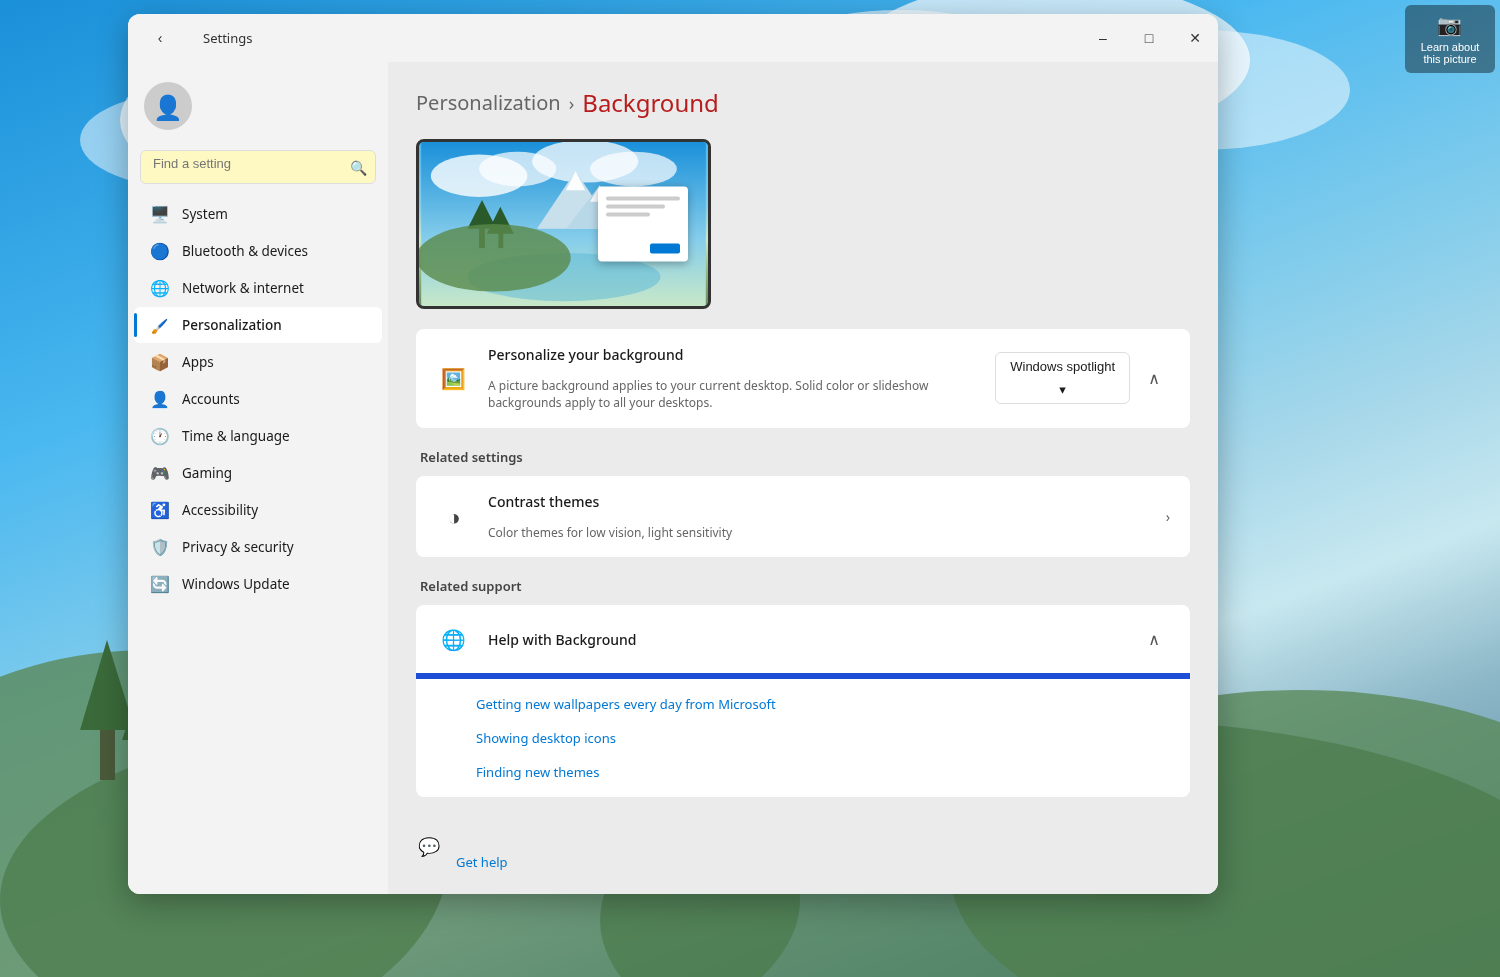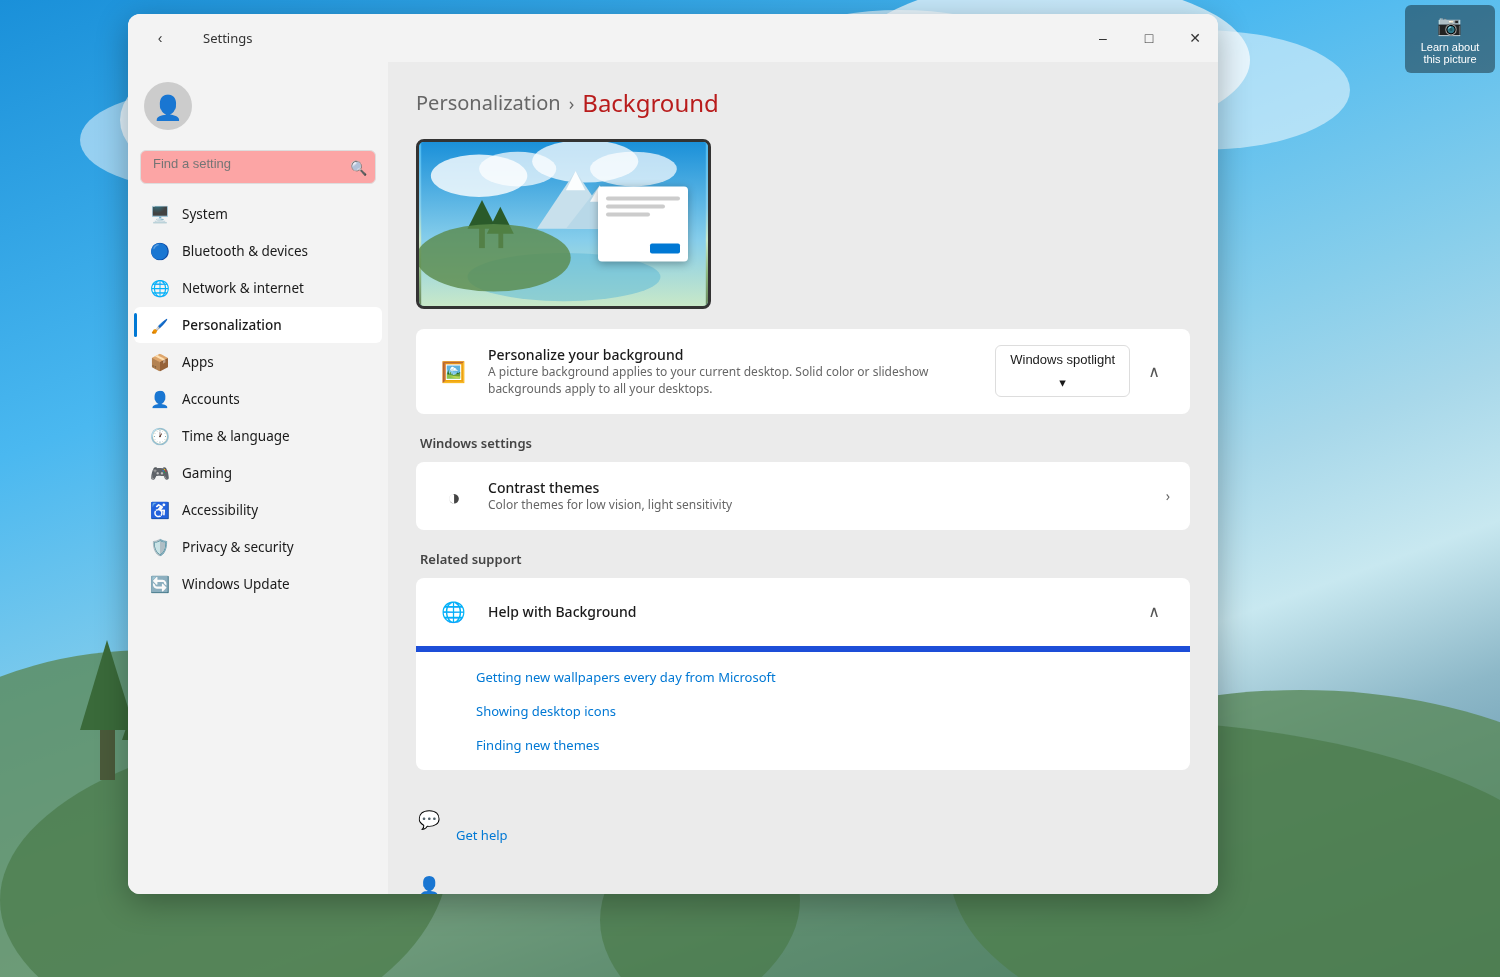--- a/index.html
+++ b/index.html
@@ -160,21 +160,21 @@
       position: relative;
     }
 
     .search-input {
       width: 100%;
       height: 34px;
       border: 1px solid #ddd;
       border-radius: 6px;
       padding: 0 32px 8px 12px;
       font-size: 13px;
-      background: #fca5a5;
+      background: #fef9c3;
       outline: none;
       color: #333;
     }
 
     .search-icon-wrap {
       position: absolute;
       right: 8px;
       top: 50%;
       transform: translateY(-50%);
       color: #666;
@@ -353,21 +353,21 @@
 
     .row-title {
       font-size: 14px;
       font-weight: 500;
       color: #1a1a1a;
     }
 
     .row-desc {
       font-size: 12px;
       color: #666;
-      margin-top: 0;
+      margin-top: 14px;
       line-height: 1.4;
     }
 
     .row-control {
       display: flex;
       align-items: center;
       gap: 8px;
       flex-shrink: 0;
     }
 
@@ -639,21 +639,21 @@
               <span>Windows spotlight</span>
               <span>▾</span>
             </button>
             <button class="expand-btn">
               <span>∧</span>
             </button>
           </div>
         </div>
       </div>
 
-      <div class="section-header">Windows settings</div>
+      <div class="section-header">Related settings</div>
 
       <div class="settings-card">
         <div class="settings-row" style="cursor:pointer;">
           <div class="row-icon" style="font-size:22px;">◑</div>
           <div class="row-text">
             <div class="row-title">Contrast themes</div>
             <div class="row-desc">Color themes for low vision, light sensitivity</div>
           </div>
           <div class="row-control">
             <span class="chevron-right">›</span>

